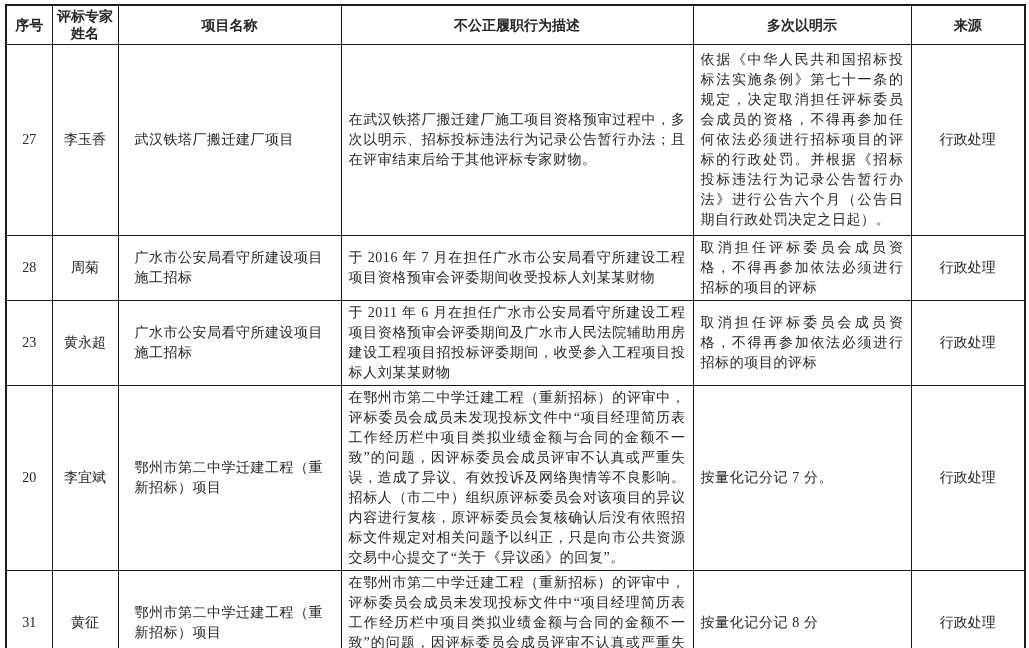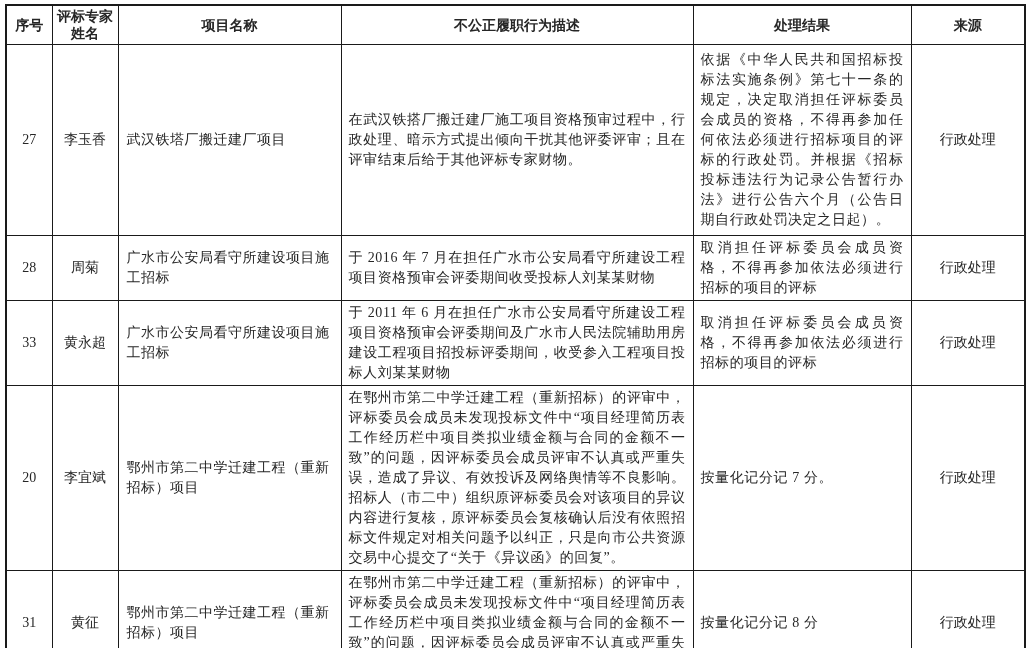--- a/index.html
+++ b/index.html
@@ -28,21 +28,21 @@
   }
   th {
     font-family: "Liberation Sans", "DejaVu Sans", sans-serif;
     font-weight: bold;
     text-align: center;
     padding: 2px 3px;
     line-height: 17px;
     font-size: 14px;
   }
   td.center { text-align: center; padding: 12px 3px; }
-  td.left   { text-align: left; padding: 2px 8px; letter-spacing: 0.5px; }
+  td.left   { text-align: left; padding: 2px 16px; letter-spacing: 0.5px; }
   td.just   {
     text-align: justify;
     text-justify: inter-character;
     padding: 2px 7px;
     letter-spacing: 0.6px;
   }
   
   tr.hdr { height: 33px; margin-left: 12px; }
   tr.r27 { height: 191px; }
   tr.r28 { height: 65px;  }
@@ -62,43 +62,43 @@
       <col style="width:352px">
       <col style="width:218px">
       <col style="width:114px">
     </colgroup>
     <thead>
       <tr class="hdr">
         <th>序号</th>
         <th>评标专家姓名</th>
         <th>项目名称</th>
         <th>不公正履职行为描述</th>
-        <th>处理结果</th>
+        <th>多次以明示</th>
         <th>来源</th>
       </tr>
     </thead>
     <tbody>
       <tr class="r27">
         <td class="center">27</td>
         <td class="center">李玉香</td>
         <td class="left">武汉铁塔厂搬迁建厂项目</td>
-        <td class="just">在武汉铁搭厂搬迁建厂施工项目资格预审过程中，行政处理、暗示方式提出倾向干扰其他评委评审；且在评审结束后给于其他评标专家财物。</td>
+        <td class="just">在武汉铁搭厂搬迁建厂施工项目资格预审过程中，多次以明示、招标投标违法行为记录公告暂行办法；且在评审结束后给于其他评标专家财物。</td>
         <td class="just">依据《中华人民共和国招标投标法实施条例》第七十一条的规定，决定取消担任评标委员会成员的资格，不得再参加任何依法必须进行招标项目的评标的行政处罚。并根据《招标投标违法行为记录公告暂行办法》进行公告六个月（公告日期自行政处罚决定之日起）。</td>
         <td class="center">行政处理</td>
       </tr>
       <tr class="r28">
         <td class="center">28</td>
         <td class="center">周菊</td>
         <td class="left">广水市公安局看守所建设项目施工招标</td>
         <td class="just">于 2016 年 7 月在担任广水市公安局看守所建设工程项目资格预审会评委期间收受投标人刘某某财物</td>
         <td class="just">取消担任评标委员会成员资格，不得再参加依法必须进行招标的项目的评标</td>
         <td class="center">行政处理</td>
       </tr>
       <tr class="r29">
-        <td class="center">33</td>
+        <td class="center">23</td>
         <td class="center">黄永超</td>
         <td class="left">广水市公安局看守所建设项目施工招标</td>
         <td class="just">于 2011 年 6 月在担任广水市公安局看守所建设工程项目资格预审会评委期间及广水市人民法院辅助用房建设工程项目招投标评委期间，收受参入工程项目投标人刘某某财物</td>
         <td class="just">取消担任评标委员会成员资格，不得再参加依法必须进行招标的项目的评标</td>
         <td class="center">行政处理</td>
       </tr>
       <tr class="r30">
         <td class="center">20</td>
         <td class="center">李宜斌</td>
         <td class="left">鄂州市第二中学迁建工程（重新招标）项目</td>

